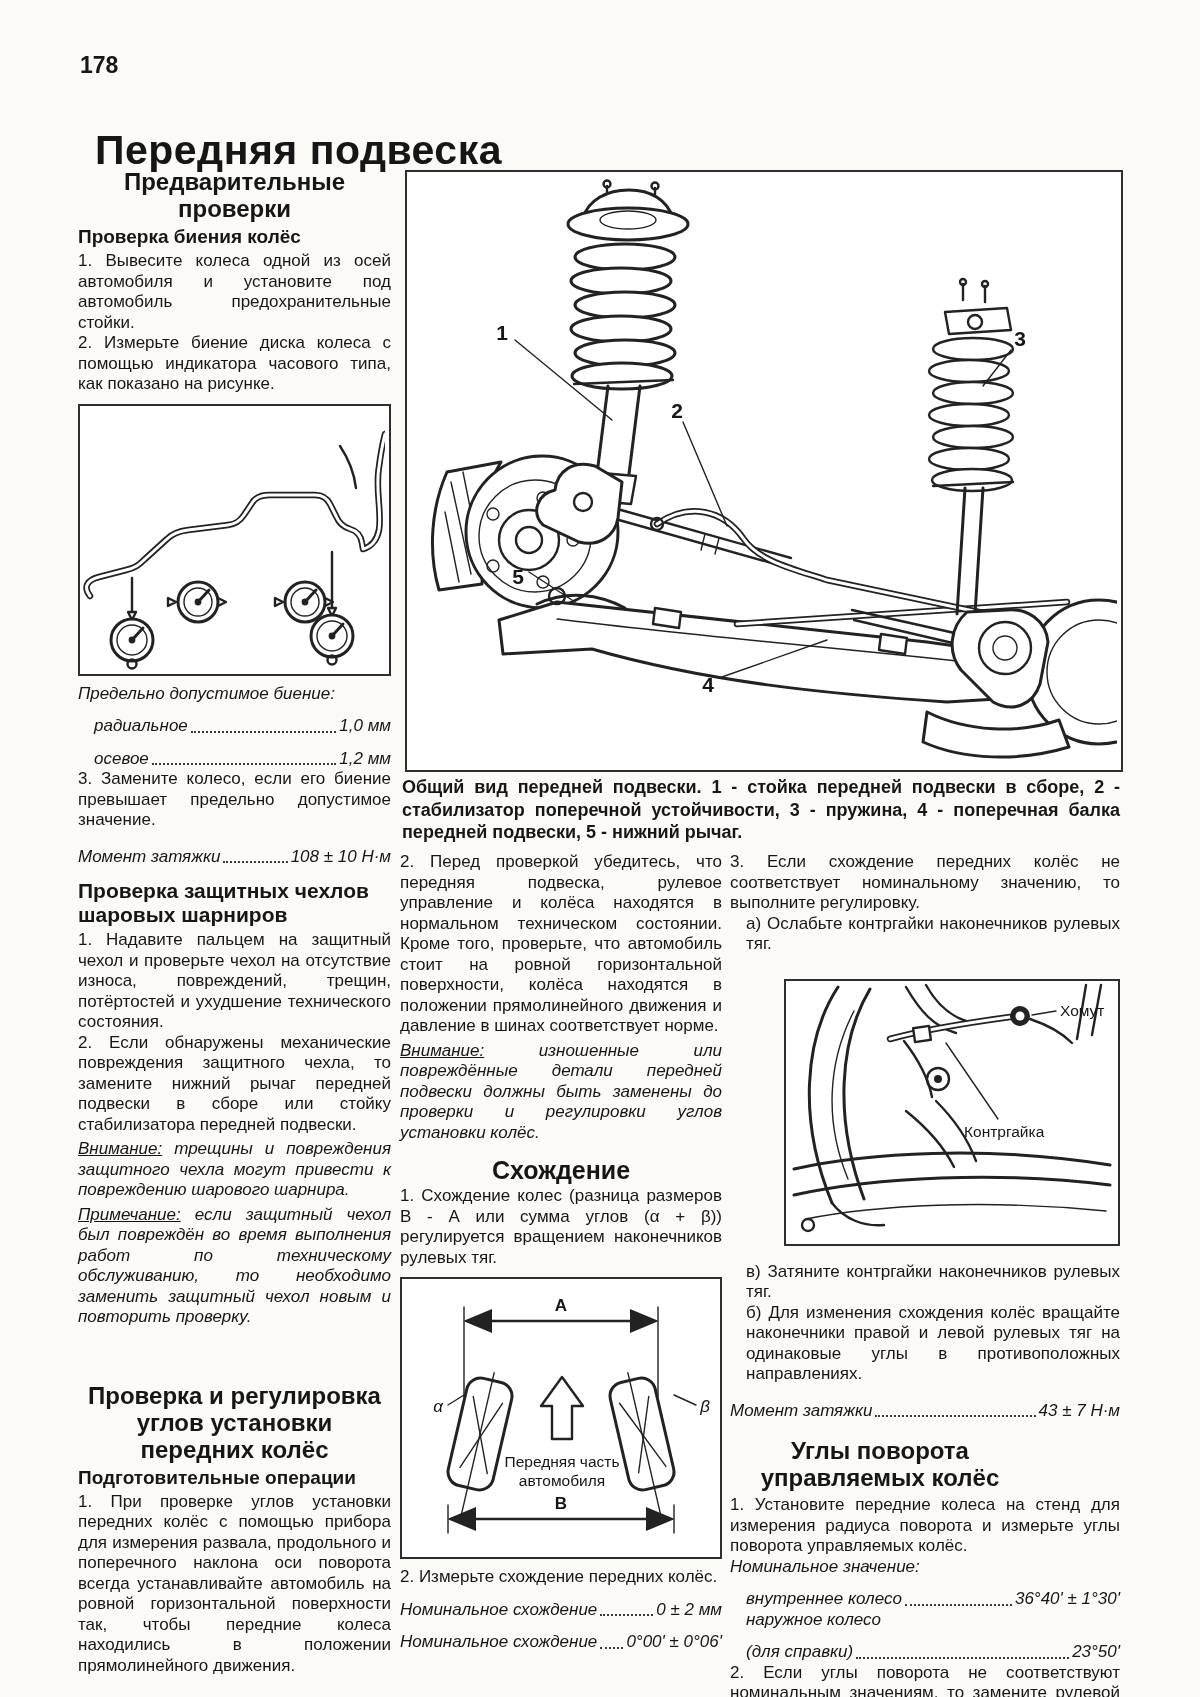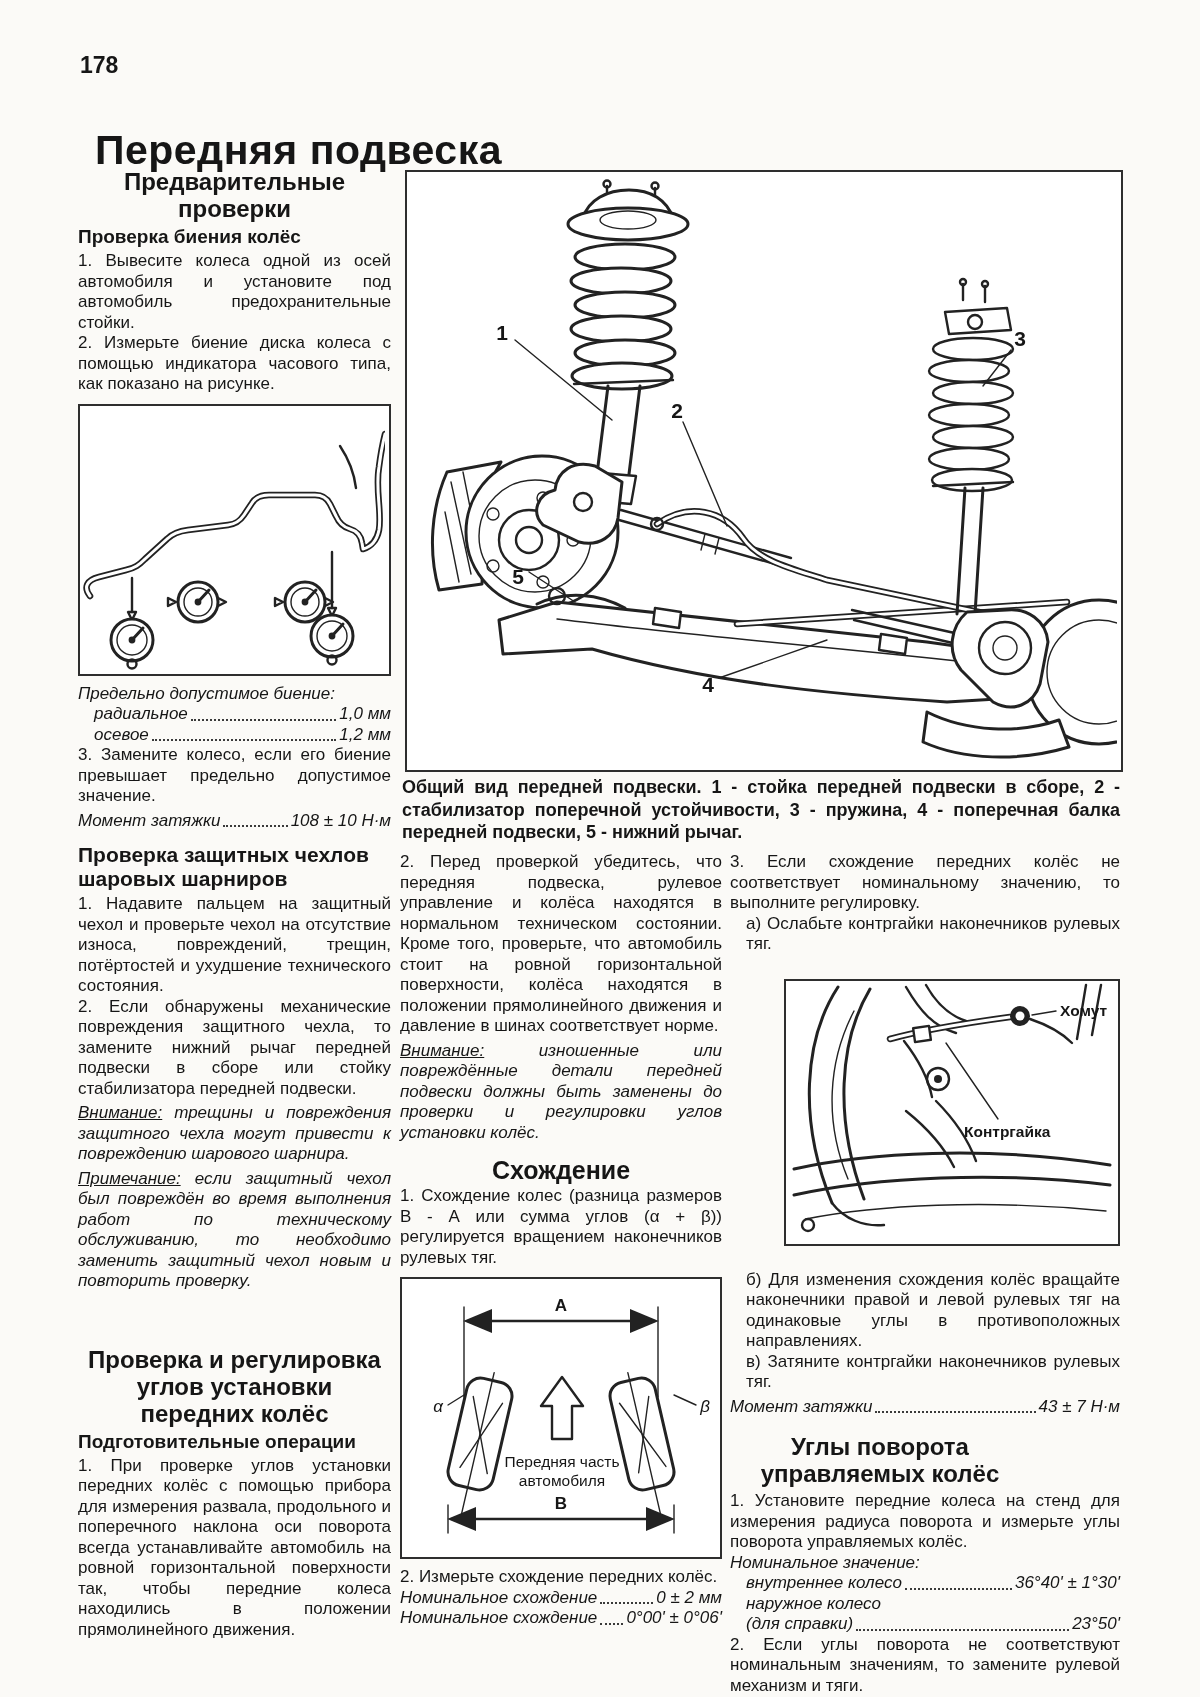--- a/index.html
+++ b/index.html
@@ -18,28 +18,28 @@
   h2{font-size:24px;line-height:27px;margin:0 0 4px 0;text-align:center;}
   h3{font-size:19px;line-height:22px;margin:20px 0 3px 0;text-align:left;}
   p{margin:0;}
   .gap-s{margin-top:4px;}
   .gap-l{margin-top:26px;}
   .indent{padding-left:16px;}
   .ital{font-style:italic;}
   .u{text-decoration:underline;}
   .spec{display:flex;align-items:flex-end;font-style:italic;}
   .spec .lbl{white-space:nowrap;}
-  .spec .val{white-space:nowrap;}
+  .spec .val{white-space:nowrap;margin-top:12px;}
   .spec .dots{flex:1;border-bottom:2px dotted #3a3a3a;margin:0 3px 4px 3px;min-width:12px;}
   .figbox{border:2px solid #2e2e2e;background:#fff;}
   #fig-main{position:absolute;left:405px;top:170px;width:714px;height:598px;}
   #caption{position:absolute;left:402px;top:776px;width:718px;font-size:18px;line-height:22.5px;font-weight:bold;text-align:justify;}
   #fig-runout{width:309px;height:268px;margin:9px 0 8px 0;}
   #fig-toe{width:318px;height:278px;margin:9px 0 8px 0;}
-  #fig-tierod{width:332px;height:263px;margin:24px 0 24px 54px;font-weight:bold;}
+  #fig-tierod{width:332px;height:263px;margin:24px 0 16px 54px;}
   svg{display:block;}
   svg text{font-family:"Liberation Sans",sans-serif;fill:#161616;}
   .ln{stroke:#222;stroke-width:2.4;fill:none;stroke-linecap:round;stroke-linejoin:round;}
   .ln-thin{stroke:#222;stroke-width:1.4;fill:none;stroke-linecap:round;}
   .ln-w{stroke:#222;stroke-width:3;fill:none;stroke-linecap:round;stroke-linejoin:round;}
   .dbl-b{stroke:#222;stroke-width:6.5;fill:none;stroke-linecap:round;stroke-linejoin:round;}
   .dbl-w{stroke:#fff;stroke-width:3;fill:none;stroke-linecap:round;stroke-linejoin:round;}
   .wh{fill:#fff;}
   .callout{font-size:21px;font-weight:bold;}
   .dimlbl{font-size:17px;font-weight:bold;}
@@ -336,22 +336,22 @@
         <path class="ln-thin" d="M 20 238 C 90 224 200 218 320 230"></path>
         <circle class="ln" cx="22" cy="244" r="6" fill="#fff"></circle>
 
         <line class="ln-thin" x1="270" y1="30" x2="246" y2="34"></line>
         <text class="figtext" x="274" y="35">Хомут</text>
         <line class="ln-thin" x1="212" y1="138" x2="160" y2="62"></line>
         <text class="figtext" x="178" y="156">Контргайка</text>
       </svg>
     </div>
 
+    <p class="indent">в) Затяните контргайки наконечников рулевых тяг.</p>
     <p class="indent">б) Для изменения схождения колёс вращайте наконечники правой и левой рулевых тяг на одинаковые углы в противоположных направлениях.</p>
-    <p class="indent">в) Затяните контргайки наконечников рулевых тяг.</p>
     <div class="spec gap-s">
       <span class="lbl">Момент затяжки</span>
       <span class="dots"></span>
       <span class="val">43 ± 7 Н·м</span>
     </div>
 
     <h2 style="margin-top:16px;max-width:300px">Углы поворота управляемых колёс</h2>
     <p>1. Установите передние колеса на стенд для измерения радиуса поворота и измерьте углы поворота управляемых колёс.</p>
     <p class="ital">Номинальное значение:</p>
     <div class="spec indent">

